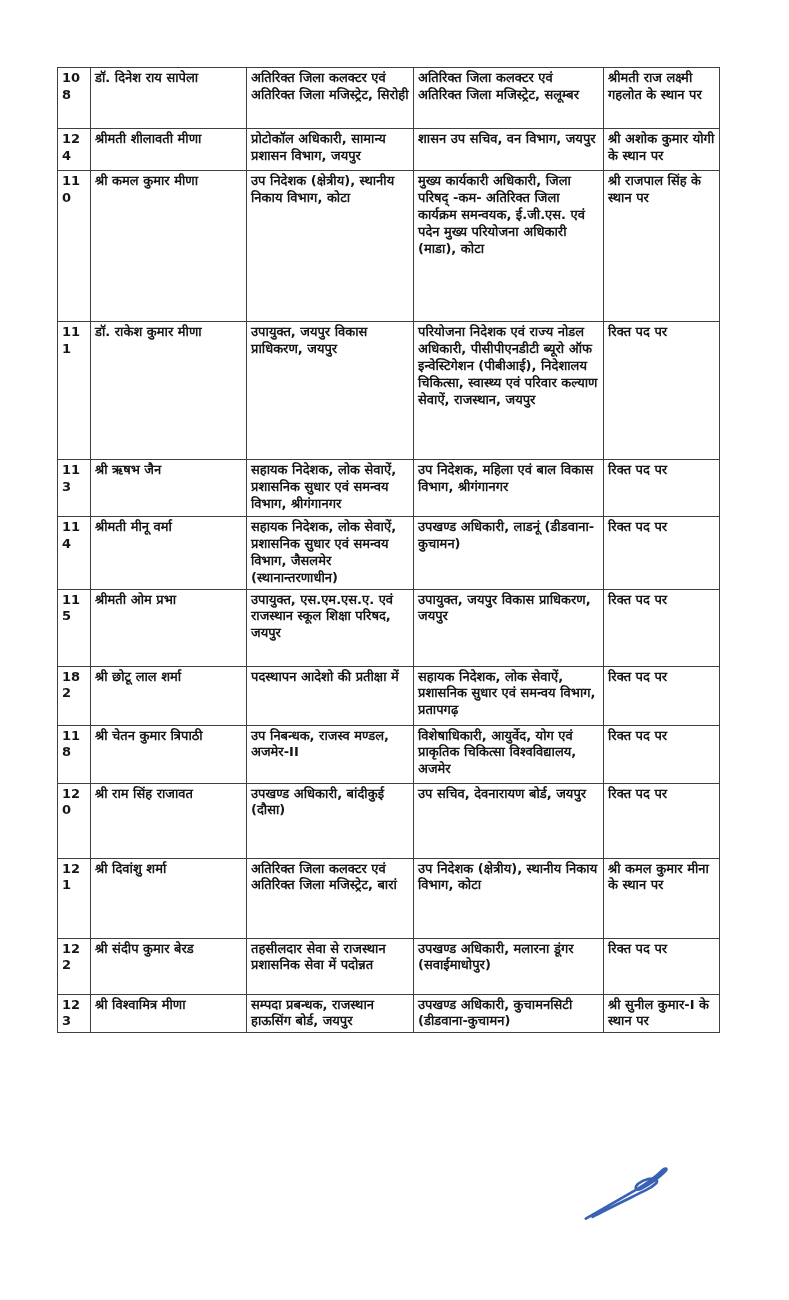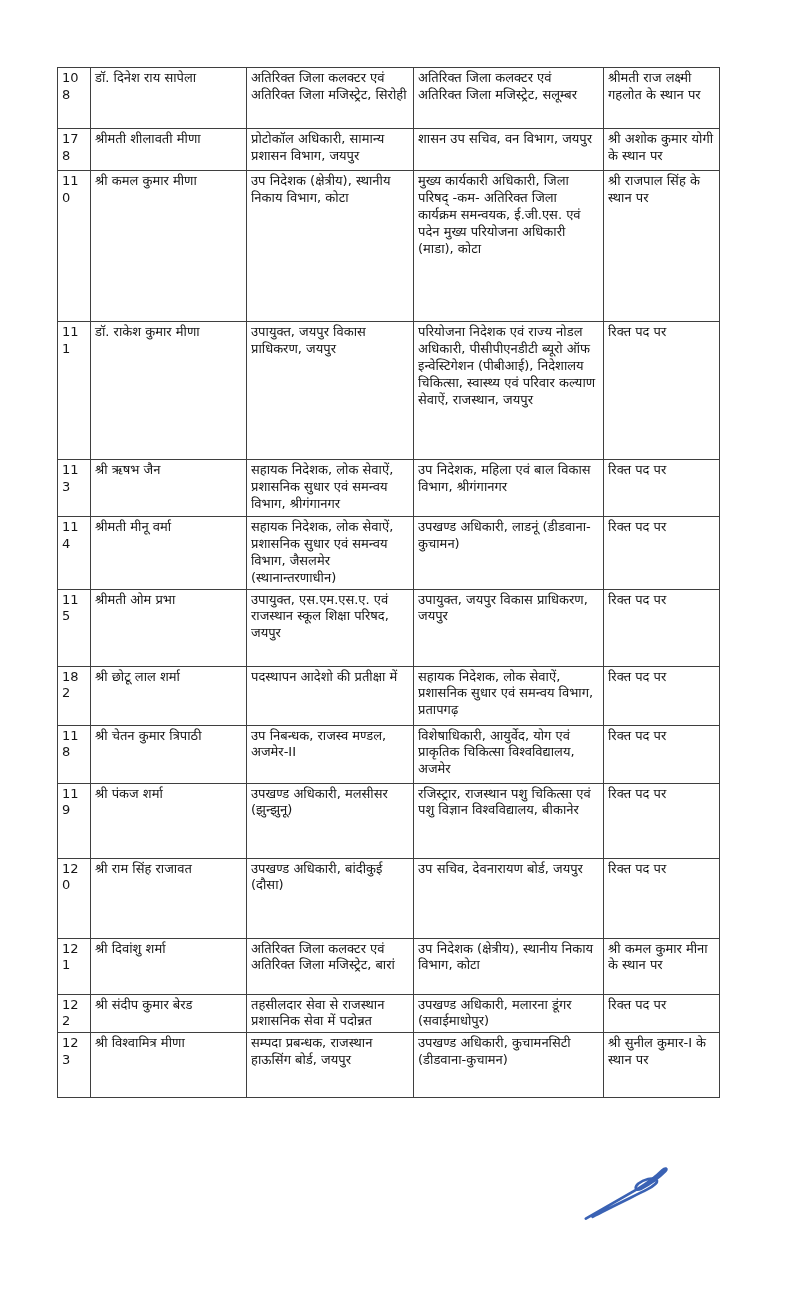--- a/index.html
+++ b/index.html
@@ -4,21 +4,21 @@
 <style>
   html,body{margin:0;padding:0;}
   body{
     width:789px;height:1300px;
     background:#ffffff;
     font-family:"DejaVu Sans","Liberation Sans",sans-serif;
     color:#161616;
     position:relative;
     overflow:hidden;
   }
-  .page{position:absolute;left:0;top:0;width:789px;height:1300px;background:#ffffff;}
+  .page{position:absolute;left:0;top:0;width:789px;height:1300px;background:#ffffff;font-weight:bold;}
   table.transfer{
     position:absolute;left:57px;top:67px;
     width:662px;
     border-collapse:collapse;
     table-layout:fixed;
     font-size:13px;
     line-height:1.3;
   }
   table.transfer td{
     border:1px solid #3f3f3f;
@@ -70,21 +70,21 @@
     </colgroup>
     <tbody>
         <tr>
           <td>108</td>
           <td>डॉ. दिनेश राय सापेला</td>
           <td>अतिरिक्त जिला कलक्टर एवं अतिरिक्त जिला मजिस्ट्रेट, सिरोही</td>
           <td>अतिरिक्त जिला कलक्टर एवं अतिरिक्त जिला मजिस्ट्रेट, सलूम्बर</td>
           <td>श्रीमती राज लक्ष्मी गहलोत के स्थान पर</td>
         </tr>
         <tr>
-          <td>178</td>
+          <td>124</td>
           <td>श्रीमती शीलावती मीणा</td>
           <td>प्रोटोकॉल अधिकारी, सामान्य प्रशासन विभाग, जयपुर</td>
           <td>शासन उप सचिव, वन विभाग, जयपुर</td>
           <td>श्री अशोक कुमार योगी के स्थान पर</td>
         </tr>
         <tr>
           <td>110</td>
           <td>श्री कमल कुमार मीणा</td>
           <td>उप निदेशक (क्षेत्रीय), स्थानीय निकाय विभाग, कोटा</td>
           <td>मुख्य कार्यकारी अधिकारी, जिला परिषद् -कम- अतिरिक्त जिला कार्यक्रम समन्वयक, ई.जी.एस. एवं पदेन मुख्य परियोजना अधिकारी (माडा), कोटा</td>
@@ -126,27 +126,20 @@
           <td>रिक्त पद पर</td>
         </tr>
         <tr>
           <td>118</td>
           <td>श्री चेतन कुमार त्रिपाठी</td>
           <td>उप निबन्धक, राजस्व मण्डल, अजमेर-II</td>
           <td>विशेषाधिकारी, आयुर्वेद, योग एवं प्राकृतिक चिकित्सा विश्वविद्यालय, अजमेर</td>
           <td>रिक्त पद पर</td>
         </tr>
         <tr>
-          <td>119</td>
-          <td>श्री पंकज शर्मा</td>
-          <td>उपखण्ड अधिकारी, मलसीसर (झुन्झुनू)</td>
-          <td>रजिस्ट्रार, राजस्थान पशु चिकित्सा एवं पशु विज्ञान विश्वविद्यालय, बीकानेर</td>
-          <td>रिक्त पद पर</td>
-        </tr>
-        <tr>
           <td>120</td>
           <td>श्री राम सिंह राजावत</td>
           <td>उपखण्ड अधिकारी, बांदीकुई (दौसा)</td>
           <td>उप सचिव, देवनारायण बोर्ड, जयपुर</td>
           <td>रिक्त पद पर</td>
         </tr>
         <tr>
           <td>121</td>
           <td>श्री दिवांशु शर्मा</td>
           <td>अतिरिक्त जिला कलक्टर एवं अतिरिक्त जिला मजिस्ट्रेट, बारां</td>

